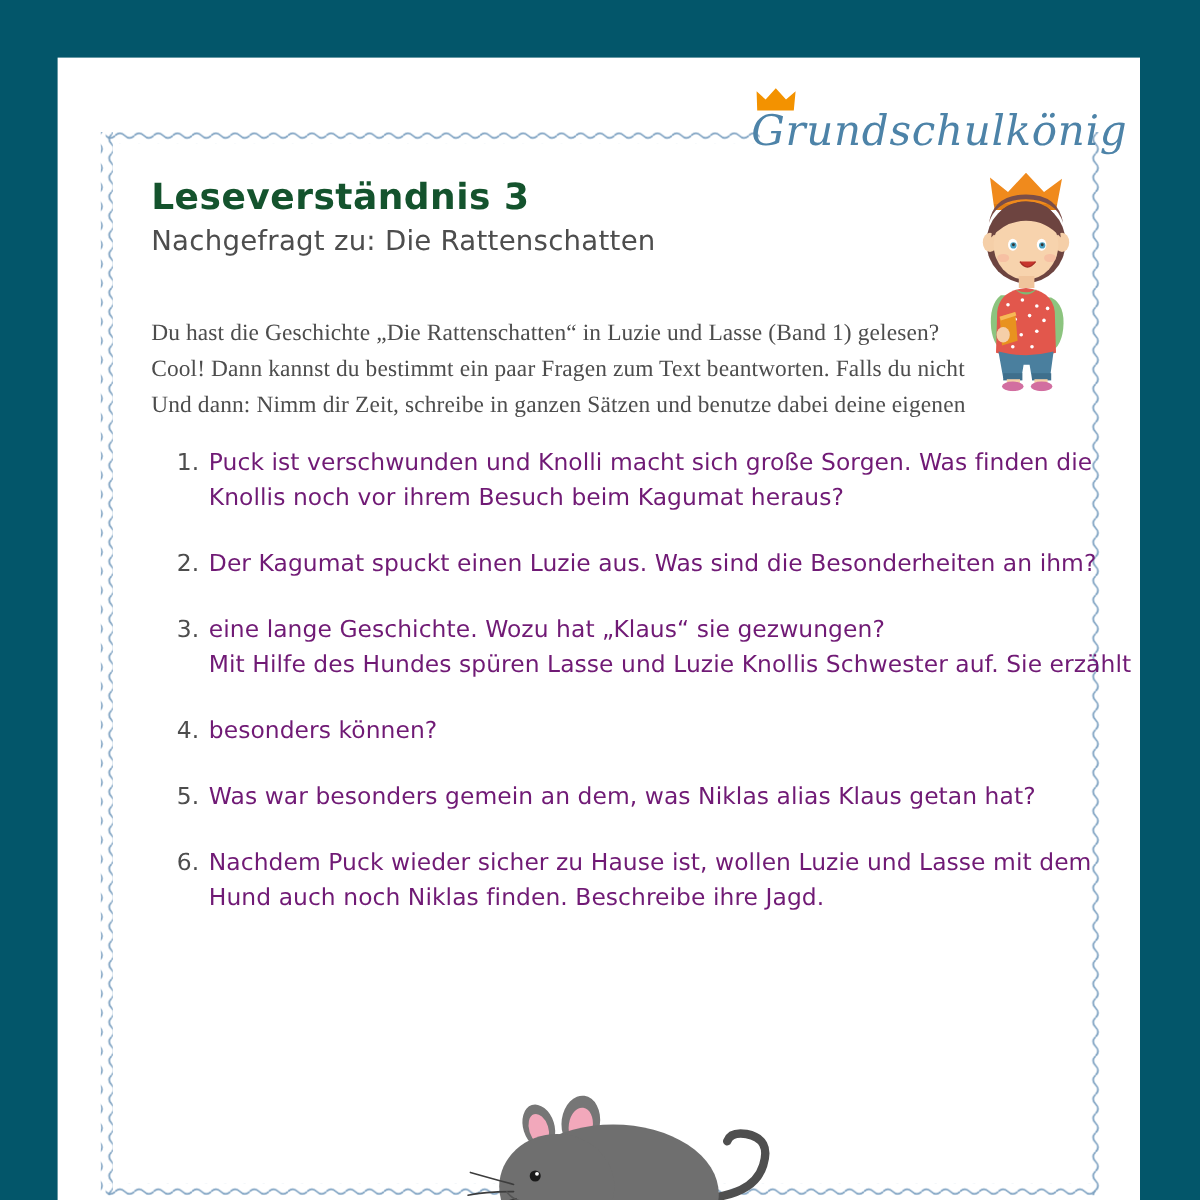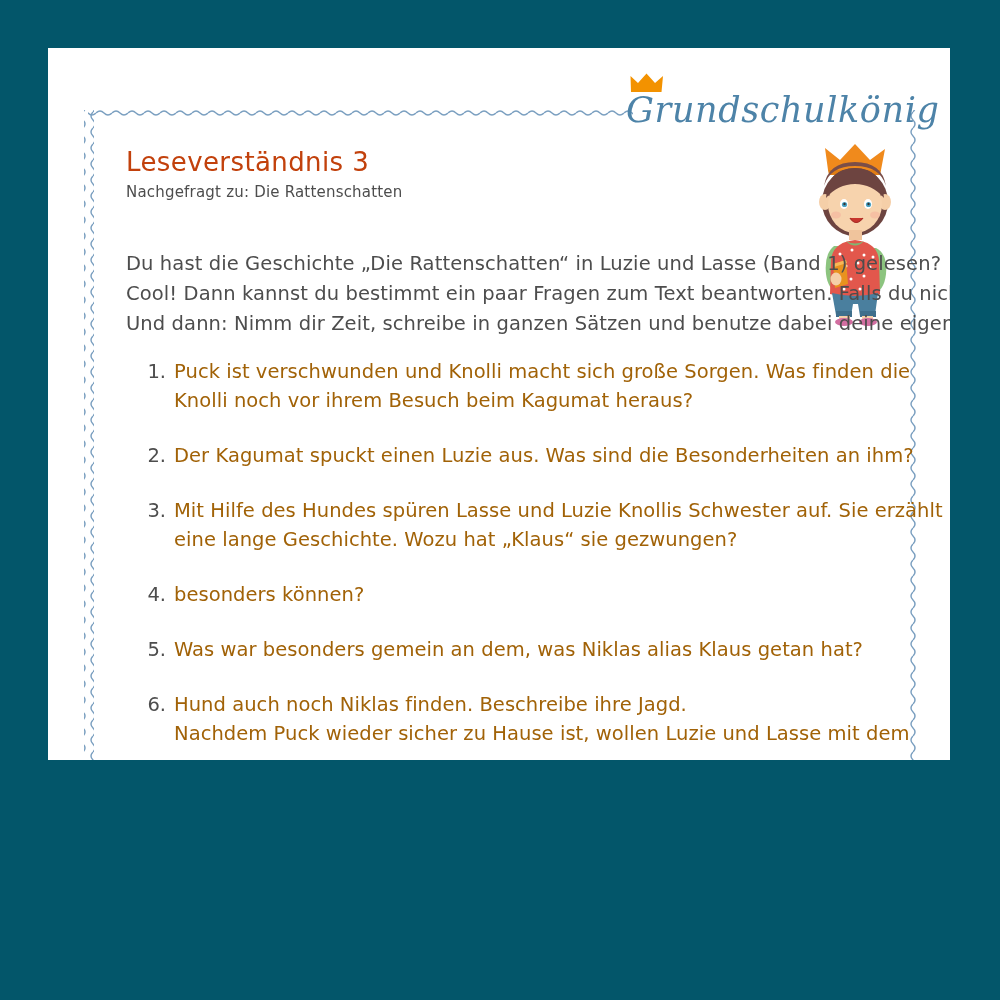--- a/index.html
+++ b/index.html
@@ -10,21 +10,21 @@
     background: #03566a;
     font-family: "DejaVu Sans", sans-serif;
     overflow: hidden;
     position: relative;
   }
 
   
   #page-sheet {
     position: absolute;
     left: 48px; top: 48px;
-    width: 902px; height: 712px;
+    width: 902px; height: 952px;
     background: #ffffff;
     overflow: hidden;
   }
 
   
   .wave-frame {
     position: absolute;
     left: 0; top: 0;
     width: 902px; height: 952px;
     pointer-events: none;
@@ -69,44 +69,45 @@
   
   #content {
     position: absolute;
     left: 78px; top: 100px;
     width: 760px;
     color: #4a4a4a;
   }
   #title-block { margin-bottom: 48px; }
   #worksheet-title {
     font-family: "DejaVu Sans", sans-serif;
-    font-size: 26px;
-    font-weight: 400;
+    font-size: 30px;
+    font-weight: 700;
     letter-spacing: 0.4px;
-    color: #c2410c;
+    color: #14532d;
     margin: 0 0 6px 0;
     line-height: 1.12;
   }
   #worksheet-subtitle {
     font-family: "DejaVu Sans", sans-serif;
-    font-size: 15px;
+    font-size: 23px;
     font-weight: 400;
     letter-spacing: 0.2px;
     color: #4d4d4d;
     margin: 0;
     line-height: 1.2;
   }
 
   #intro { margin: 0 0 18px 0; }
   .intro-line {
     font-size: 19.5px;
     line-height: 30px;
     color: #4d4d4d;
     letter-spacing: 0.1px;
     white-space: nowrap;
+    font-family: Liberation Serif, serif;
   }
 
   #questions {
     list-style: none;
     margin: 18px 0 0 0;
     padding: 0;
   }
   .question {
     position: relative;
     padding-left: 48px;
@@ -118,21 +119,21 @@
     left: 10px; top: 0;
     width: 30px;
     text-align: right;
     font-size: 19.5px;
     line-height: 29px;
     color: #4d4d4d;
   }
   .q-text {
     font-size: 19.5px;
     line-height: 29px;
-    color: #a16207;
+    color: #701a75;
     letter-spacing: 0.05px;
   }
   .q-text .ln { display: block; white-space: nowrap; }
 </style>
 </head>
 <body>
 
 <div id="page-sheet">
 
   <svg class="wave-frame" viewBox="0 0 902 952">
@@ -240,53 +241,53 @@
       <div class="intro-line">Du hast die Geschichte „Die Rattenschatten“ in Luzie und Lasse (Band 1) gelesen?</div>
       <div class="intro-line">Cool! Dann kannst du bestimmt ein paar Fragen zum Text beantworten. Falls du nicht</div>
       <div class="intro-line">Und dann: Nimm dir Zeit, schreibe in ganzen Sätzen und benutze dabei deine eigenen</div>
     </div>
 
     <ol id="questions">
       <li class="question">
         <span class="q-num">1.</span>
         <span class="q-text">
           <span class="ln">Puck ist verschwunden und Knolli macht sich große Sorgen. Was finden die</span>
-          <span class="ln">Knolli noch vor ihrem Besuch beim Kagumat heraus?</span>
+          <span class="ln">Knollis noch vor ihrem Besuch beim Kagumat heraus?</span>
         </span>
       </li>
       <li class="question">
         <span class="q-num">2.</span>
         <span class="q-text">
           <span class="ln">Der Kagumat spuckt einen Luzie aus. Was sind die Besonderheiten an ihm?</span>
         </span>
       </li>
       <li class="question">
         <span class="q-num">3.</span>
         <span class="q-text">
+          <span class="ln">eine lange Geschichte. Wozu hat „Klaus“ sie gezwungen?</span>
           <span class="ln">Mit Hilfe des Hundes spüren Lasse und Luzie Knollis Schwester auf. Sie erzählt</span>
-          <span class="ln">eine lange Geschichte. Wozu hat „Klaus“ sie gezwungen?</span>
         </span>
       </li>
       <li class="question">
         <span class="q-num">4.</span>
         <span class="q-text">
           <span class="ln">besonders können?</span>
         </span>
       </li>
       <li class="question">
         <span class="q-num">5.</span>
         <span class="q-text">
           <span class="ln">Was war besonders gemein an dem, was Niklas alias Klaus getan hat?</span>
         </span>
       </li>
       <li class="question">
         <span class="q-num">6.</span>
         <span class="q-text">
+          <span class="ln">Nachdem Puck wieder sicher zu Hause ist, wollen Luzie und Lasse mit dem</span>
           <span class="ln">Hund auch noch Niklas finden. Beschreibe ihre Jagd.</span>
-          <span class="ln">Nachdem Puck wieder sicher zu Hause ist, wollen Luzie und Lasse mit dem</span>
         </span>
       </li>
     </ol>
   </div>
 
   <svg id="mouse" viewBox="0 0 300 110">
 
     <path d="M196 96 q46 -2 54 -28 q7 -22 -14 -26 q-13 -2 -16 6" fill="none" stroke="#4f4f4f" stroke-width="7" stroke-linecap="round"></path>
 
     <ellipse cx="63" cy="36" rx="13" ry="19" transform="rotate(-18 63 36)" fill="#767676"></ellipse>

